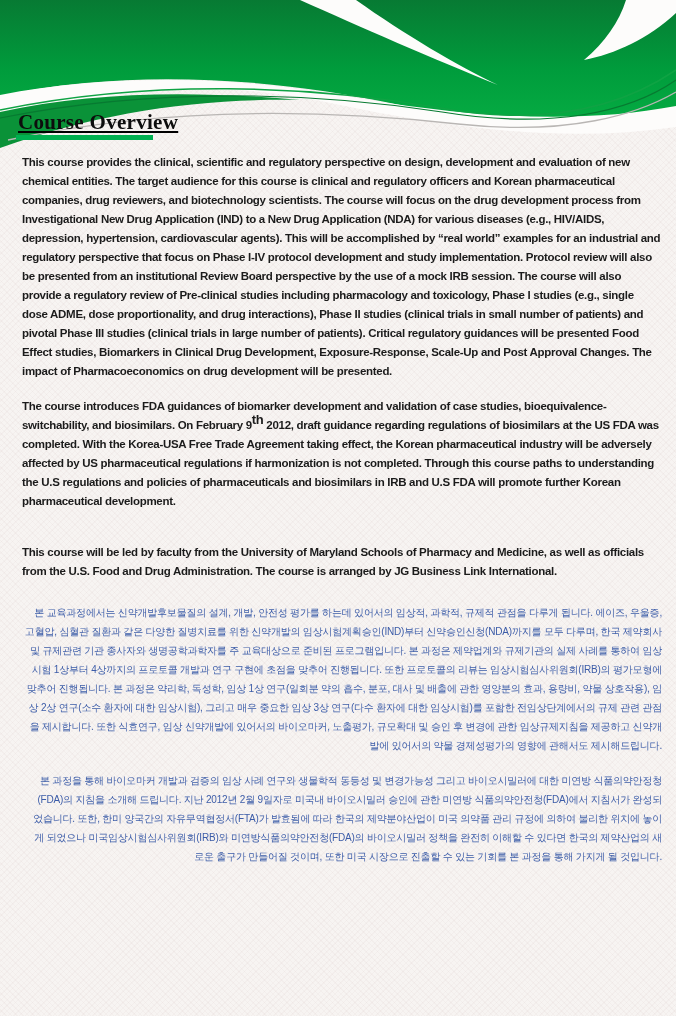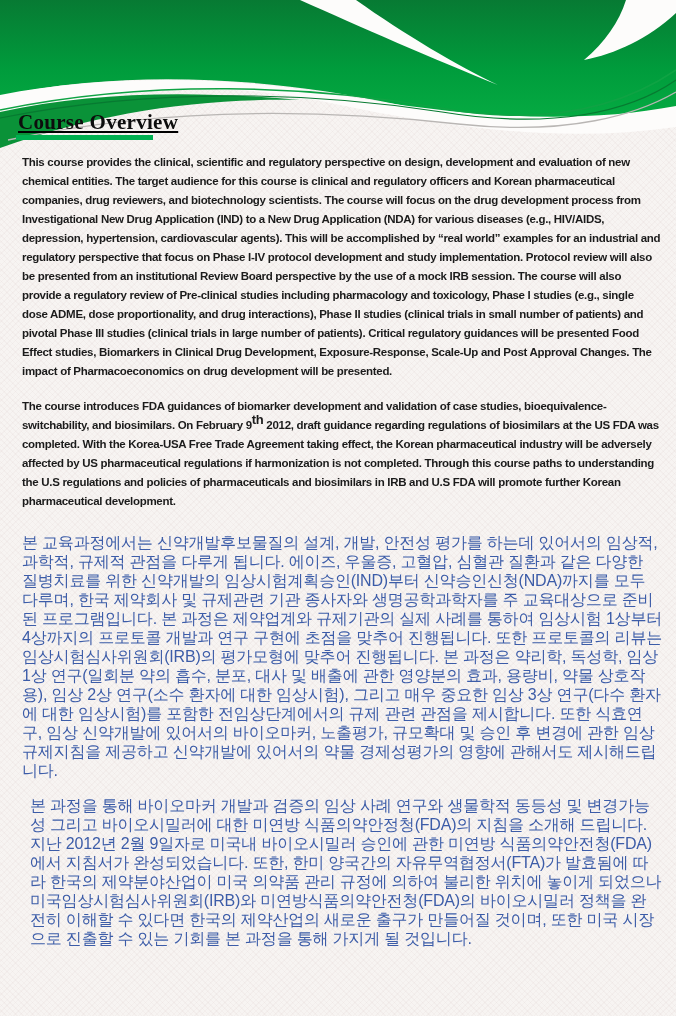--- a/index.html
+++ b/index.html
@@ -23,21 +23,21 @@
   .en p{
     margin:0;font-family:"Liberation Sans", sans-serif;font-weight:bold;
     font-size:11.5px;line-height:19px;letter-spacing:-0.3px;color:#1b1b1b;
   }
   .en p.gap-sm{margin-top:16px;}
   .en p.gap-lg{margin-top:32px;}
   .en sup{font-size:13px;vertical-align:super;line-height:0;}
   .ko{margin-top:22px;}
   .ko p{
     margin:0;font-family:"Liberation Sans", sans-serif;
-    font-size:16px;line-height:19px;letter-spacing:-0.2px;color:#3c5ca8;
+    font-size:10px;line-height:19px;letter-spacing:-0.2px;color:#3c5ca8;text-align:right;
   }
   .ko p + p{margin-top:16px;margin-left:8px;}
 </style>
 </head>
 <body>
 
 <div class="header">
   <svg width="676" height="158" viewBox="0 0 676 158" aria-hidden="true">
     <defs>
       <linearGradient id="gg" x1="0" y1="0" x2="0" y2="1">
@@ -65,18 +65,19 @@
   <div class="title-block">
     <h1 class="page-title">Course Overview</h1>
     <div class="title-underline"></div>
   </div>
 </div>
 
 <div class="content">
   <div class="en">
     <p>This course provides the clinical, scientific and regulatory perspective on design, development and evaluation of new chemical entities. The target audience for this course is clinical and regulatory officers and Korean pharmaceutical companies, drug reviewers, and biotechnology scientists. The course will focus on the drug development process from Investigational New Drug Application (IND) to a New Drug Application (NDA) for various diseases (e.g., HIV/AIDS, depression, hypertension, cardiovascular agents). This will be accomplished by “real world” examples for an industrial and regulatory perspective that focus on Phase I-IV protocol development and study implementation. Protocol review will also be presented from an institutional Review Board perspective by the use of a mock IRB session. The course will also provide a regulatory review of Pre-clinical studies including pharmacology and toxicology, Phase I studies (e.g., single dose ADME, dose proportionality, and drug interactions), Phase II studies (clinical trials in small number of patients) and pivotal Phase III studies (clinical trials in large number of patients). Critical regulatory guidances will be presented Food Effect studies, Biomarkers in Clinical Drug Development, Exposure-Response, Scale-Up and Post Approval Changes. The impact of Pharmacoeconomics on drug development will be presented.</p>
     <p class="gap-sm"><span>The course introduces FDA guidances of biomarker development and validation of case studies, bioequivalence-switchability, and biosimilars. On February 9</span><sup>th</sup><span> 2012, draft guidance regarding regulations of biosimilars at the US FDA was completed. With the Korea-USA Free Trade Agreement taking effect, the Korean pharmaceutical industry will be adversely affected by US pharmaceutical regulations if harmonization is not completed. Through this course paths to understanding the U.S regulations and policies of pharmaceuticals and biosimilars in IRB and U.S FDA will promote further Korean pharmaceutical development.</span></p>
+    <p class="gap-lg">This course will be led by faculty from the University of Maryland Schools of Pharmacy and Medicine, as well as officials from the U.S. Food and Drug Administration.  The course is arranged by JG Business Link International.</p>
   </div>
   <div class="ko">
     <p>본 교육과정에서는 신약개발후보물질의 설계, 개발, 안전성 평가를 하는데 있어서의 임상적, 과학적, 규제적 관점을 다루게 됩니다. 에이즈, 우울증, 고혈압, 심혈관 질환과 같은 다양한 질병치료를 위한 신약개발의 임상시험계획승인(IND)부터 신약승인신청(NDA)까지를 모두 다루며, 한국 제약회사 및 규제관련 기관 종사자와 생명공학과학자를 주 교육대상으로 준비된 프로그램입니다. 본 과정은 제약업계와 규제기관의 실제 사례를 통하여 임상시험 1상부터 4상까지의 프로토콜 개발과 연구 구현에 초점을 맞추어 진행됩니다. 또한 프로토콜의 리뷰는 임상시험심사위원회(IRB)의 평가모형에 맞추어 진행됩니다. 본 과정은 약리학, 독성학, 임상 1상 연구(일회분 약의 흡수, 분포, 대사 및 배출에 관한 영양분의 효과, 용량비, 약물 상호작용), 임상 2상 연구(소수 환자에 대한 임상시험), 그리고 매우 중요한 임상 3상 연구(다수 환자에 대한 임상시험)를 포함한 전임상단계에서의 규제 관련 관점을 제시합니다. 또한 식효연구, 임상 신약개발에 있어서의 바이오마커, 노출평가, 규모확대 및 승인 후 변경에 관한 임상규제지침을 제공하고 신약개발에 있어서의 약물 경제성평가의 영향에 관해서도 제시해드립니다.</p>
     <p>본 과정을 통해 바이오마커 개발과 검증의 임상 사례 연구와 생물학적 동등성 및 변경가능성 그리고 바이오시밀러에 대한 미연방 식품의약안정청(FDA)의 지침을 소개해 드립니다. 지난 2012년 2월 9일자로 미국내 바이오시밀러 승인에 관한 미연방 식품의약안전청(FDA)에서 지침서가 완성되었습니다. 또한, 한미 양국간의 자유무역협정서(FTA)가 발효됨에 따라 한국의 제약분야산업이 미국 의약품 관리 규정에 의하여 불리한 위치에 놓이게 되었으나 미국임상시험심사위원회(IRB)와 미연방식품의약안전청(FDA)의 바이오시밀러 정책을 완전히 이해할 수 있다면 한국의 제약산업의 새로운 출구가 만들어질 것이며, 또한 미국 시장으로 진출할 수 있는 기회를 본 과정을 통해 가지게 될 것입니다.</p>
   </div>
 </div>
 
 </body></html>

